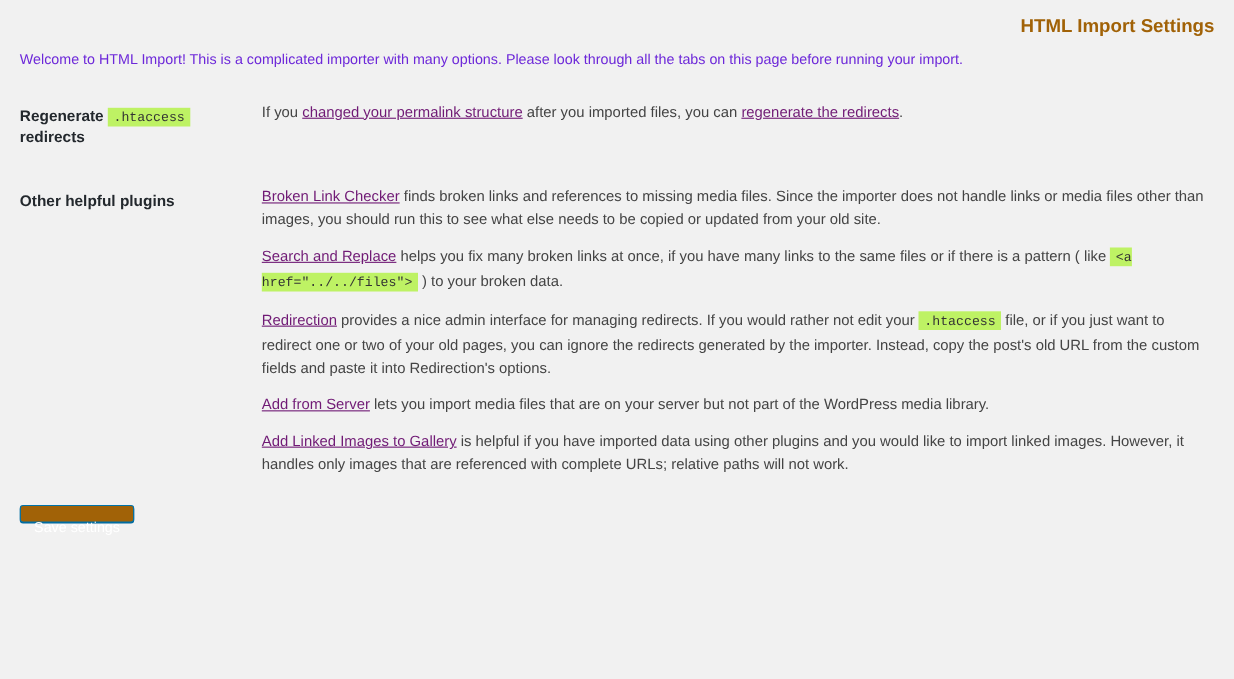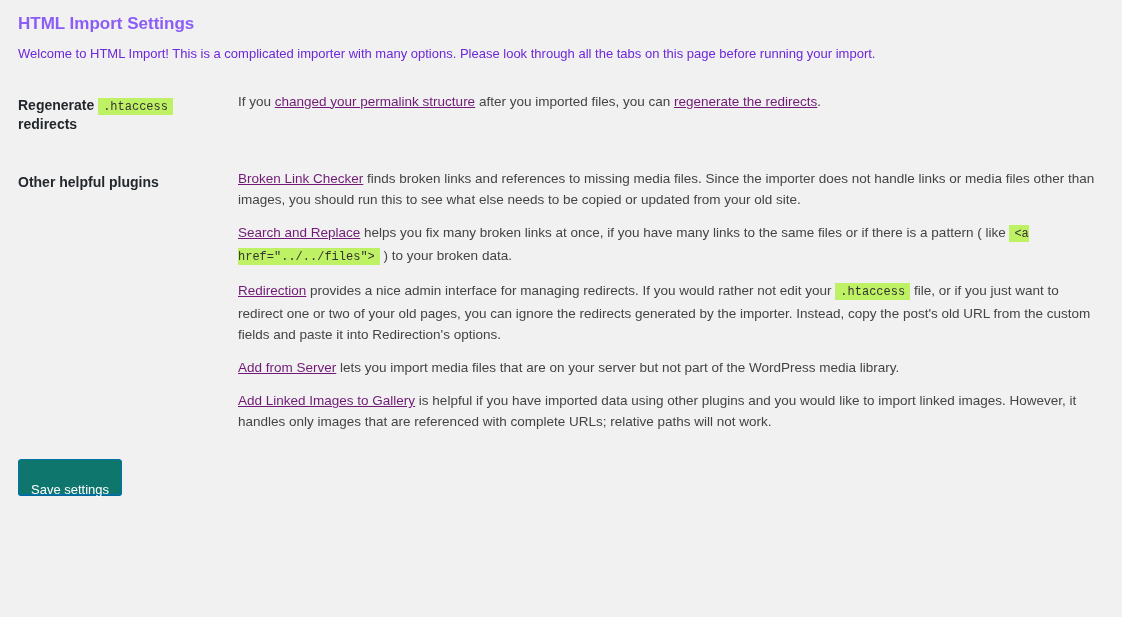--- a/index.html
+++ b/index.html
@@ -19,24 +19,25 @@
 
   .wrap {
     padding: 0 18px;
     box-sizing: border-box;
     width: 1122px;
   }
 
   h1.page-title {
     font-size: 17px;
     font-weight: bold;
-    color: #8b5cf6;
+    color: #a16207;
     margin: 0;
     padding: 13px 0 9px 0;
     line-height: 1.3;
+    text-align: right;
   }
 
   p.intro {
     font-size: 13px;
     color: #6d28d9;
     margin: 0;
     padding: 0 0 12px 0;
     line-height: 1.5;
   }
 
@@ -128,28 +129,28 @@
     font-size: 12px;
     font-weight: normal;
   }
 
   
   .submit {
     padding: 12px 0 0 0;
     margin: 0;
   }
   .button-primary {
-    background: #0f766e;
+    background: #a16207;
     border: 1px solid #0073aa;
     color: #fff;
     display: inline-block;
     font-size: 13px;
     line-height: 26px;
     height: 16px;
-    padding: 17px 12px;
+    padding: 7px 12px;
     border-radius: 3px;
     cursor: pointer;
     box-sizing: border-box;
     font-family: "Liberation Sans", sans-serif;
     box-shadow: 0 1px 0 #006799;
     text-decoration: none;
   }
 </style>
 </head>
 <body>

